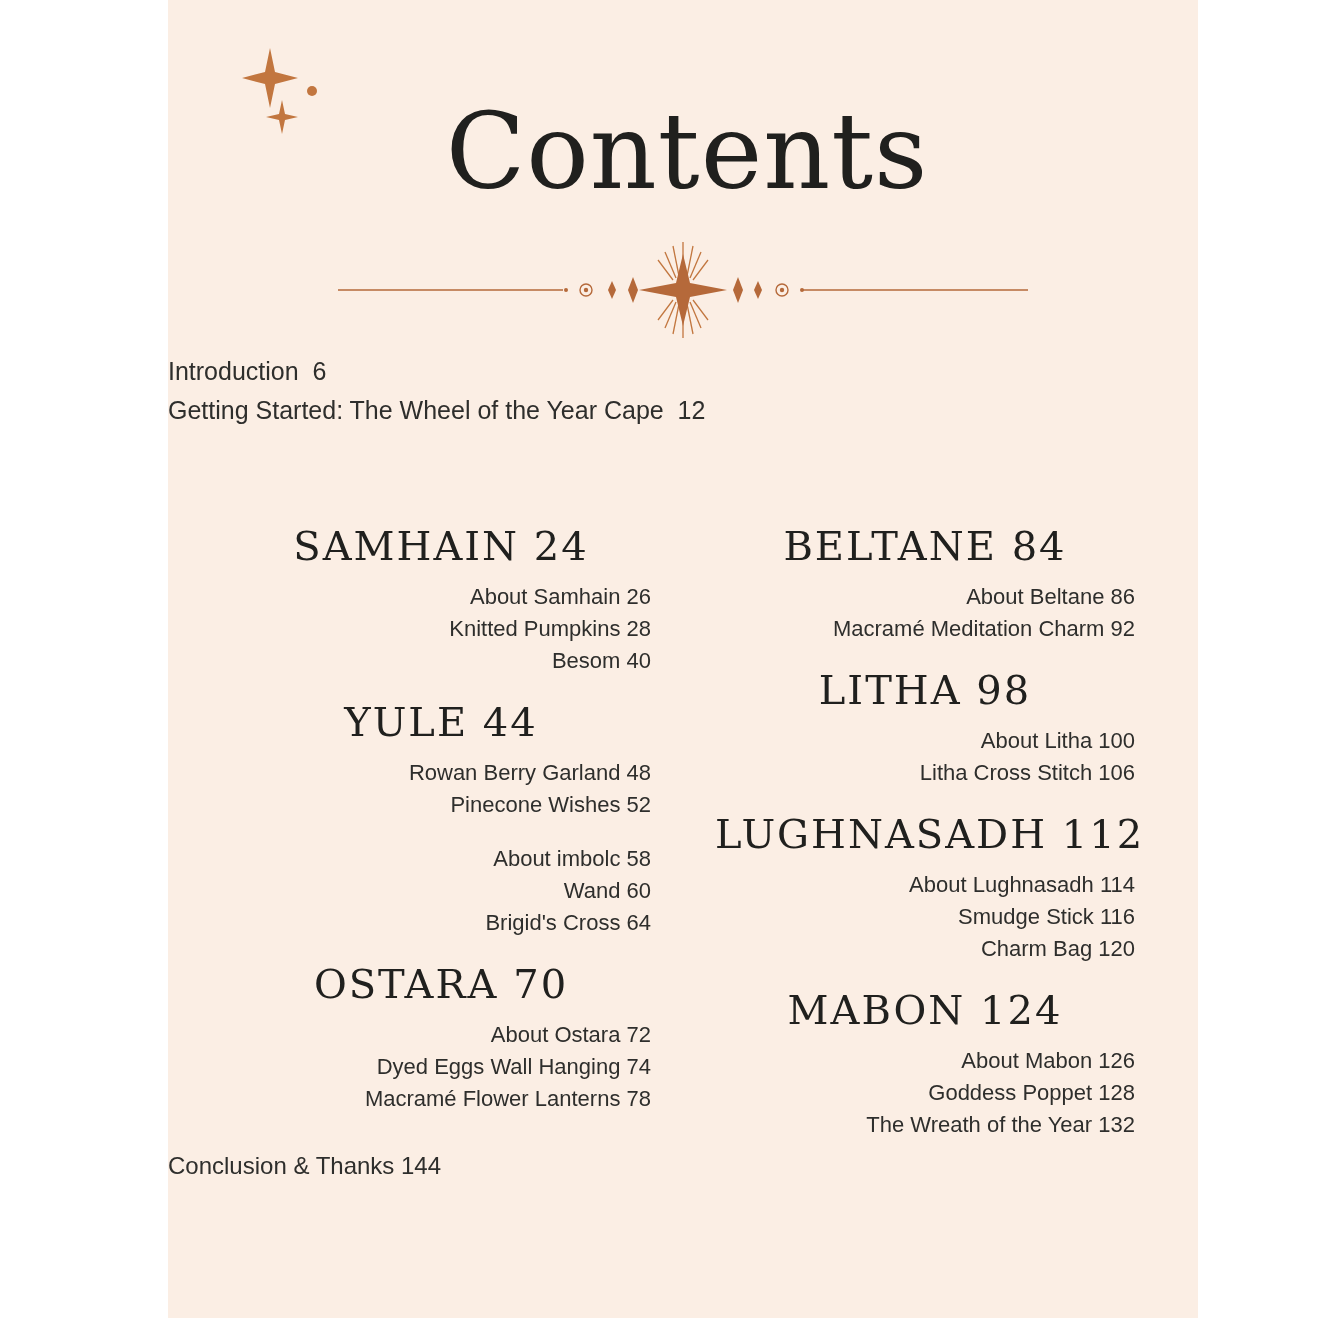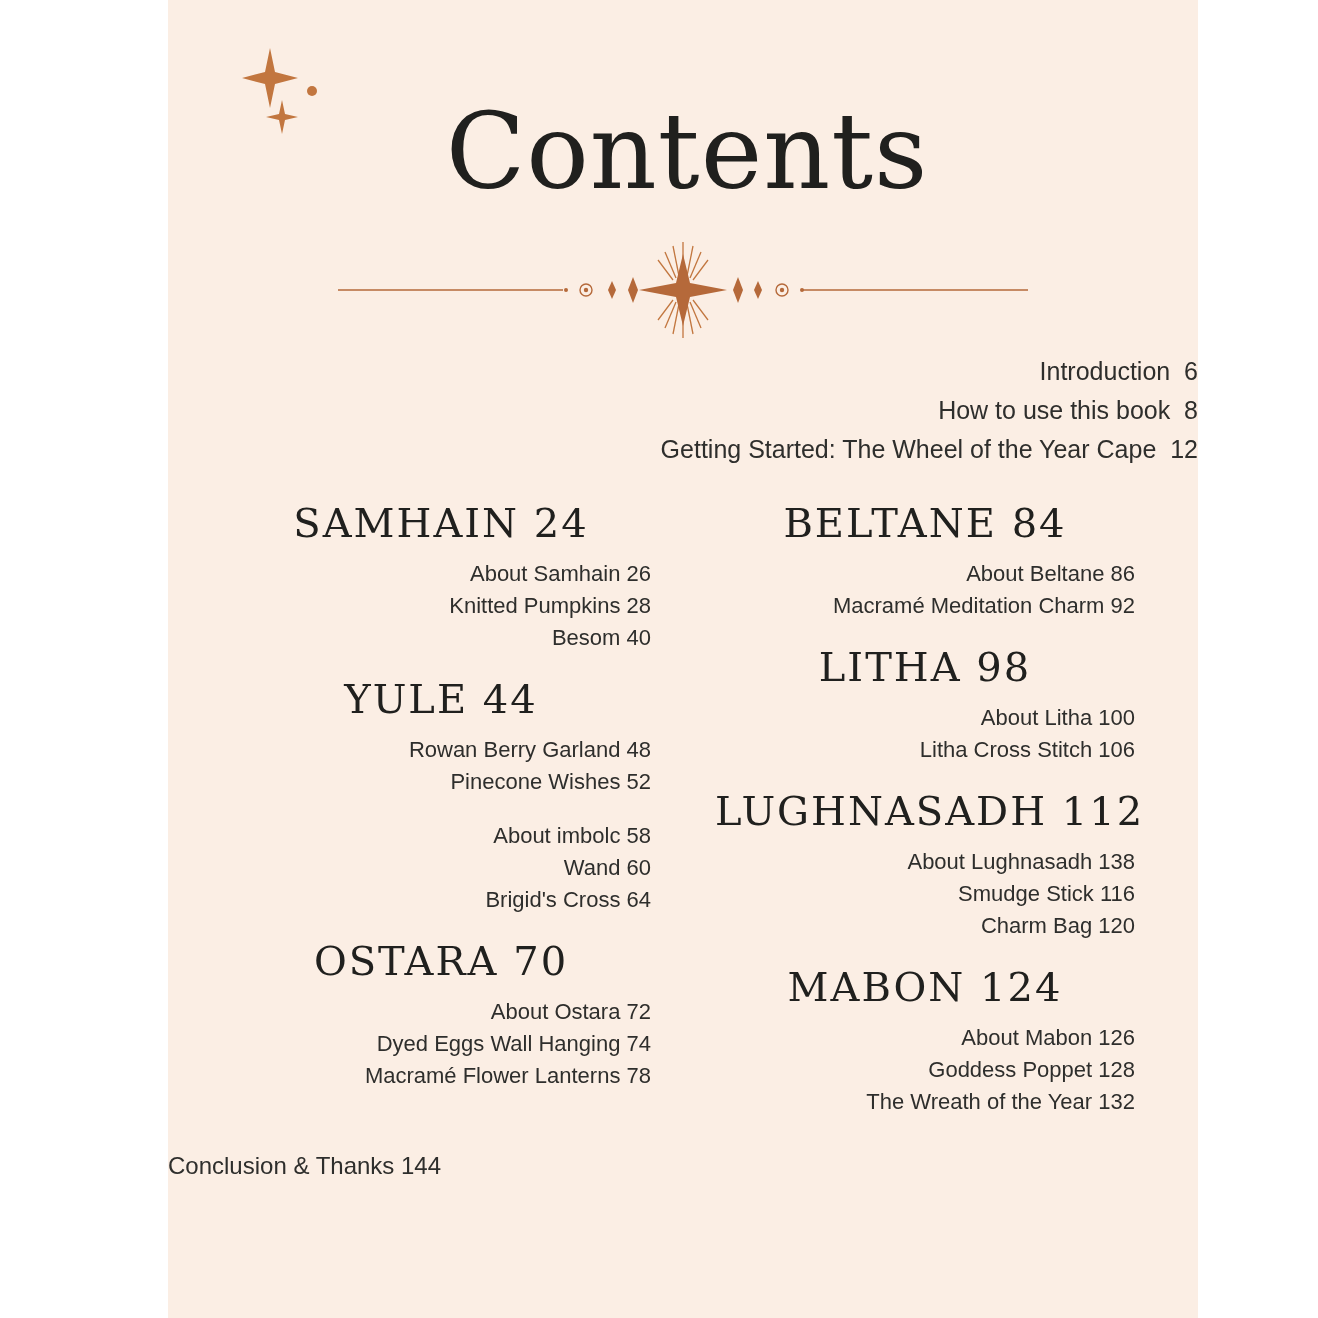--- a/index.html
+++ b/index.html
@@ -51,39 +51,40 @@
     transform: translateX(-50%);
     width: 690px;
     height: 100px;
   }
   
   .frontmatter {
     position: absolute;
     left: 0;
     top: 352px;
     width: 100%;
-    text-align: right;
+    text-align: left;
     color: #2e2e2c;
     font-size: 25px;
     line-height: 39px;
     font-weight: 400;
   }
   .frontmatter .fm-line { white-space: pre; }
   
   .columns {
     position: absolute;
     top: 500px;
     left: 0;
     width: 100%;
     display: flex;
     justify-content: center;
     gap: 64px;
   }
   .col {
     width: 420px;
+    margin-top: 23px;
   }
   .section { margin-bottom: 22px; }
   .section-title {
     text-align: center;
     font-family: "DejaVu Serif", serif;
     font-size: 40px;
     letter-spacing: 2px;
     color: #20201e;
     font-weight: 400;
     margin-bottom: 12px;
@@ -161,21 +162,20 @@
         <circle cx="444" cy="50" r="6" fill="none" stroke="#b5693a" stroke-width="1.4"></circle>
         <circle cx="444" cy="50" r="2.2"></circle>
         <circle cx="228" cy="50" r="2"></circle>
         <circle cx="464" cy="50" r="2"></circle>
       </g>
     </svg>
   </div>
 
   <div class="frontmatter">
     <div class="fm-line">Introduction  6</div>
-    <div class="fm-line">How to use this book  8</div>
     <div class="fm-line">Getting Started: The Wheel of the Year Cape  12</div>
   </div>
 
   <div class="columns">
 
     <div class="col">
 
       <div class="section">
         <div class="section-title">SAMHAIN 24</div>
         <div class="entry">About Samhain  26</div>
@@ -213,21 +213,21 @@
       </div>
 
       <div class="section">
         <div class="section-title">LITHA 98</div>
         <div class="entry">About Litha  100</div>
         <div class="entry">Litha Cross Stitch  106</div>
       </div>
 
       <div class="section">
         <div class="section-title">LUGHNASADH 112</div>
-        <div class="entry">About Lughnasadh  138</div>
+        <div class="entry">About Lughnasadh  114</div>
         <div class="entry">Smudge Stick  116</div>
         <div class="entry">Charm Bag  120</div>
       </div>
 
       <div class="section">
         <div class="section-title">MABON 124</div>
         <div class="entry">About Mabon  126</div>
         <div class="entry">Goddess Poppet  128</div>
         <div class="entry">The Wreath of the Year  132</div>
       </div>

